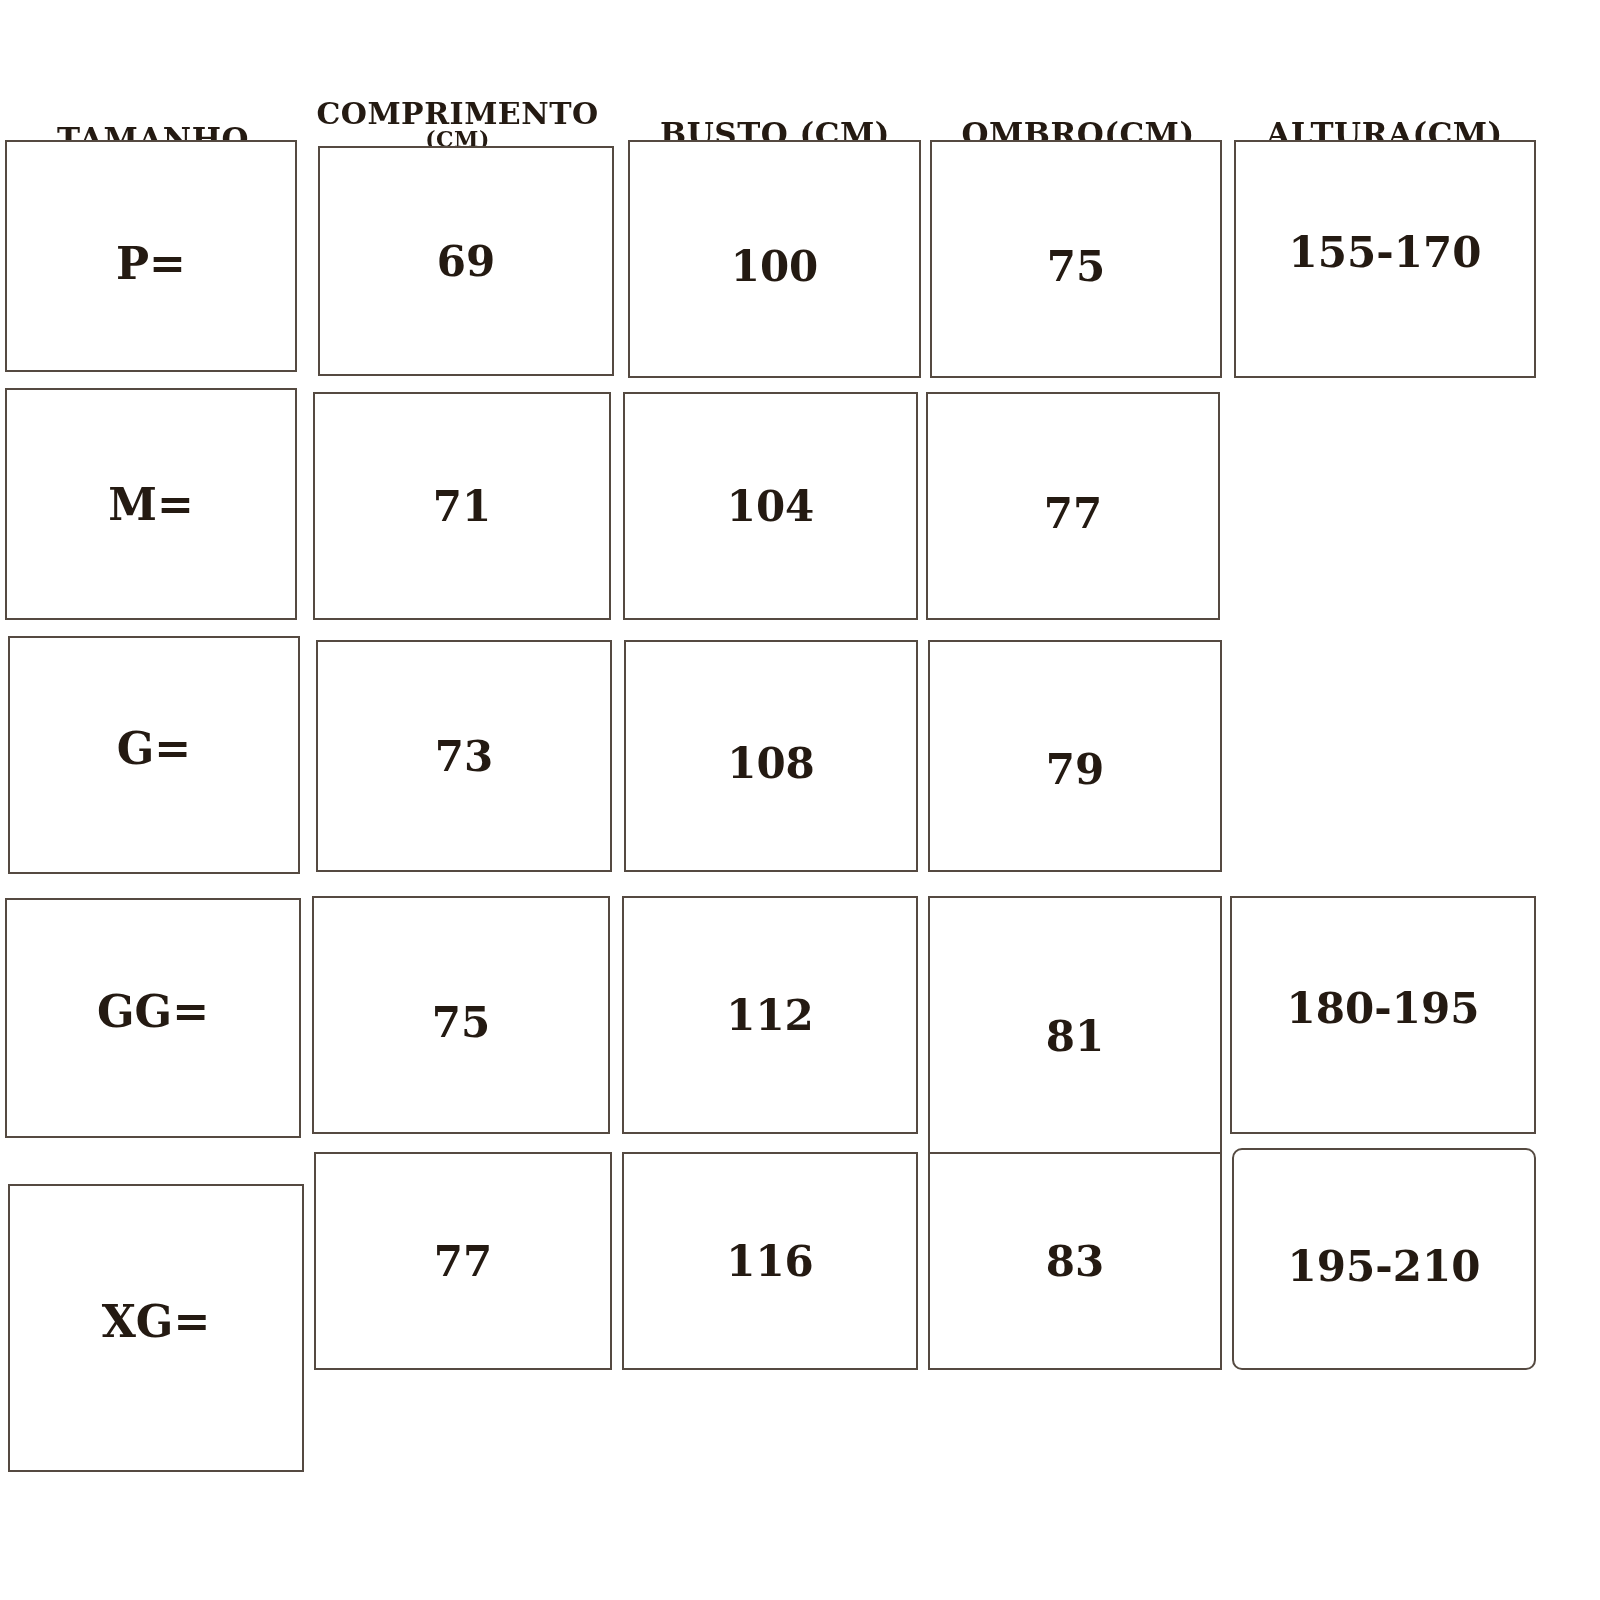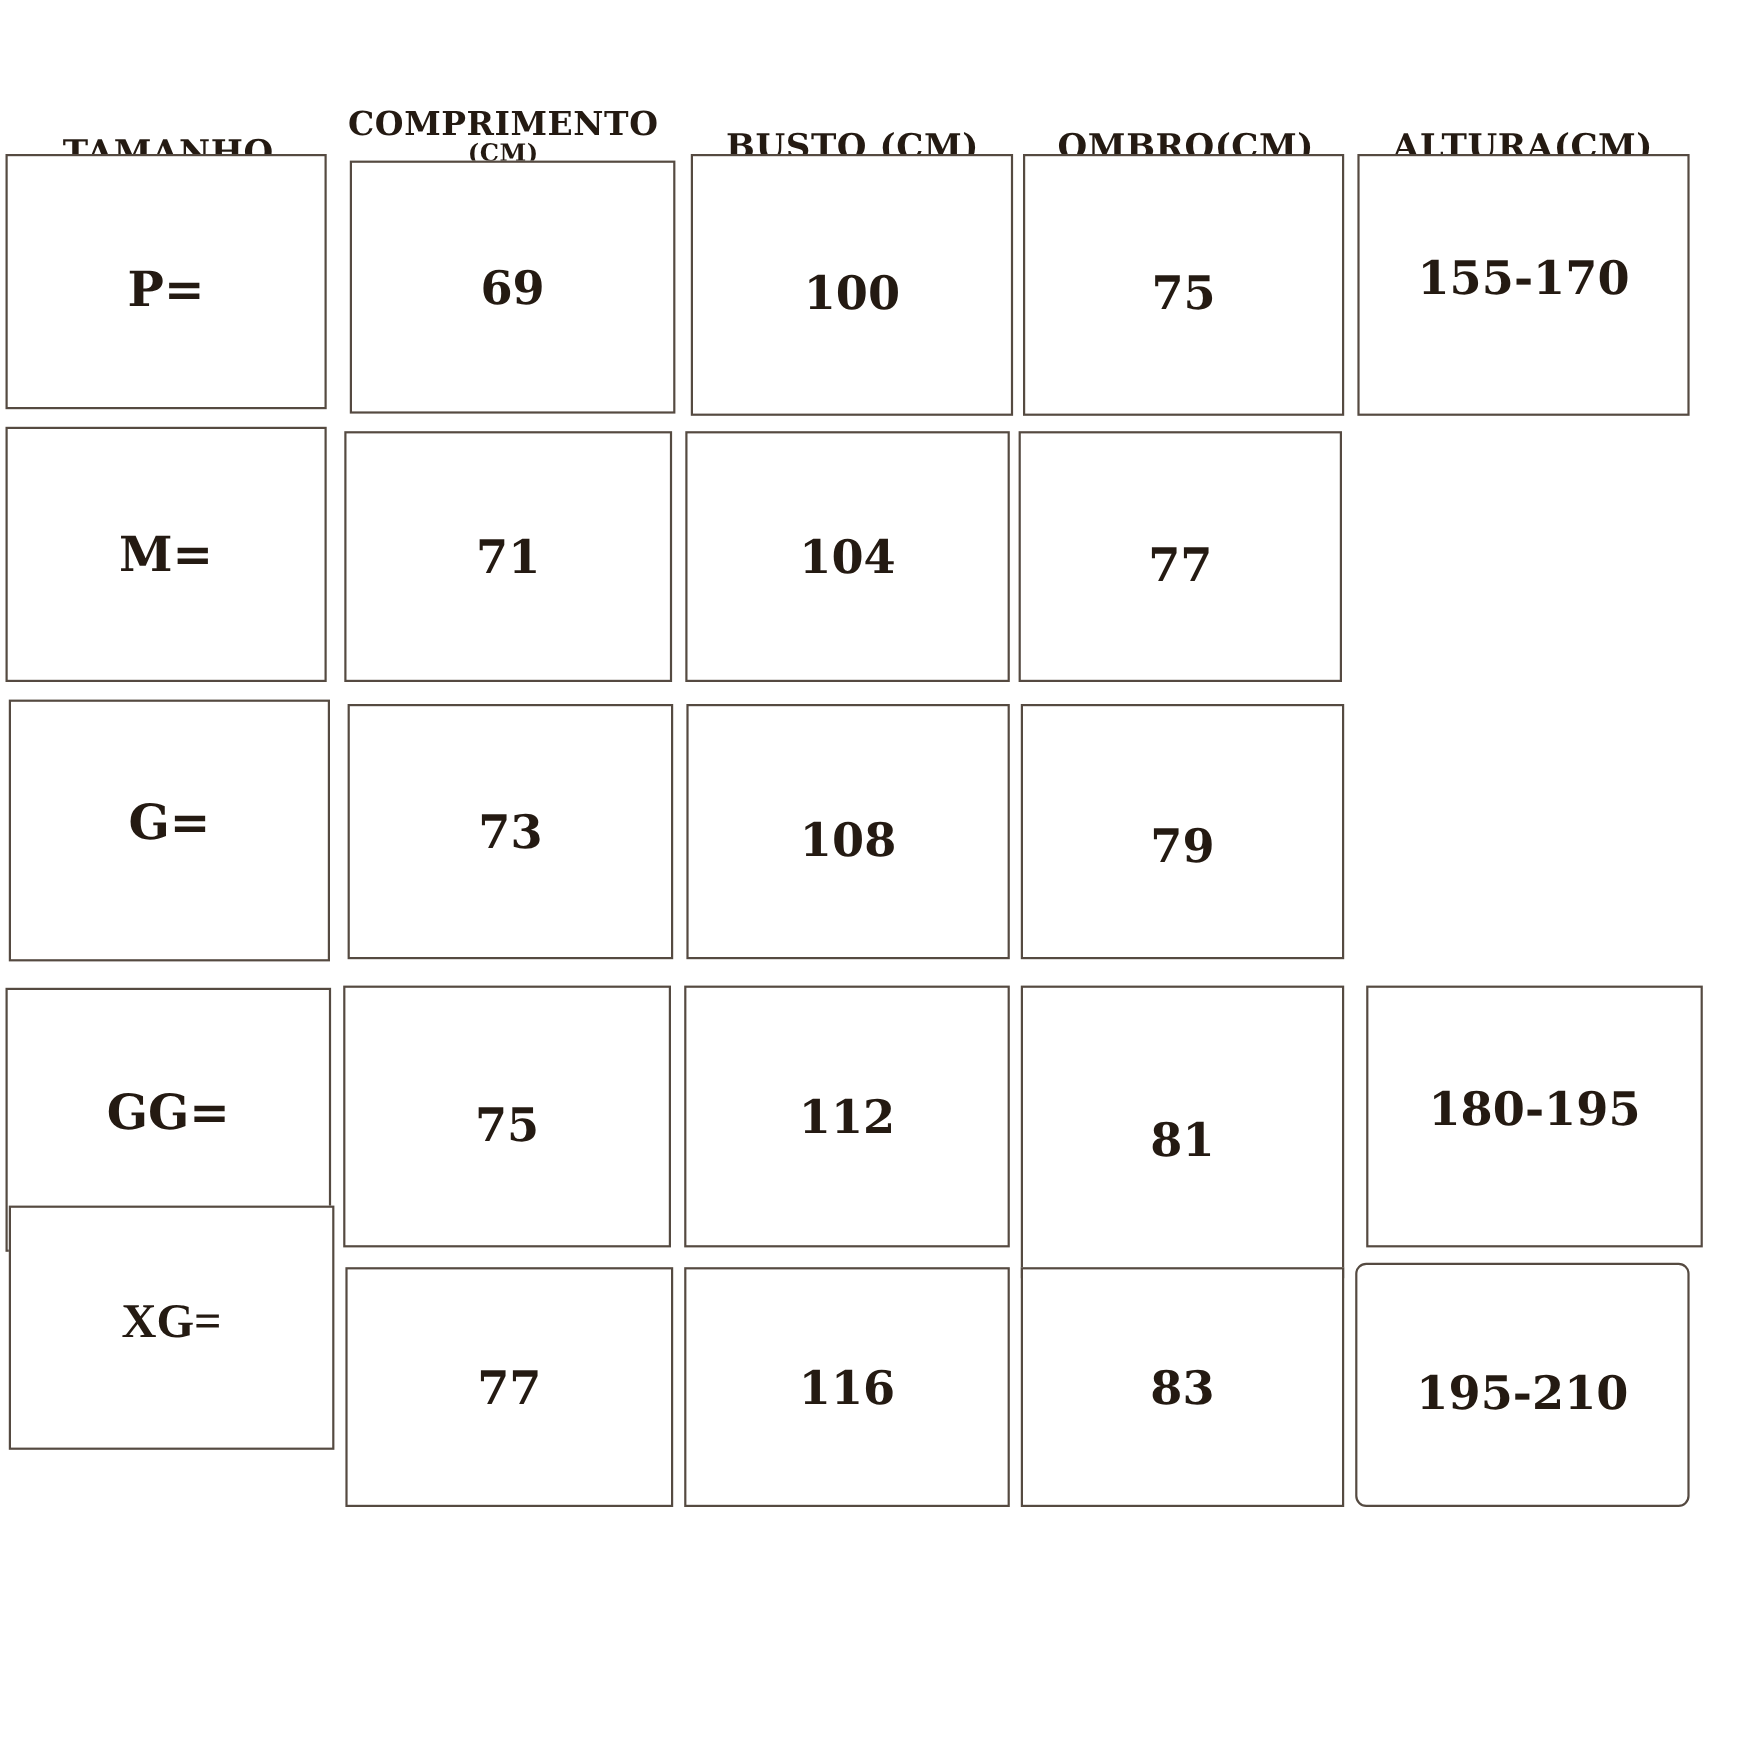--- a/index.html
+++ b/index.html
@@ -105,21 +105,21 @@
 
   <div class="cell size-label v-shift-up2" style="left:8px; top:636px; width:292px; height:238px;">G=</div>
   <div class="cell value" style="left:316px; top:640px; width:296px; height:232px;">73</div>
   <div class="cell value v-shift-dn2" style="left:624px; top:640px; width:294px; height:232px;">108</div>
   <div class="cell value v-shift-dn" style="left:928px; top:640px; width:294px; height:232px;">79</div>
 
   <div class="cell size-label v-shift-up2" style="left:5px; top:898px; width:296px; height:240px;">GG=</div>
   <div class="cell value v-shift-dn2" style="left:312px; top:896px; width:298px; height:238px;">75</div>
   <div class="cell value" style="left:622px; top:896px; width:296px; height:238px;">112</div>
   <div class="cell value v-shift-dn2" style="left:928px; top:896px; width:294px; height:266px;">81</div>
-  <div class="cell range v-shift-up2" style="left:1230px; top:896px; width:306px; height:238px;margin-left:12px;">180-195</div>
+  <div class="cell range v-shift-up2" style="left:1230px; top:896px; width:306px; height:238px;">180-195</div>
 
-  <div class="cell size-label v-shift-up2" style="left:8px; top:1096px; width:296px; height:222px;font-family:Liberation Serif, serif;">XG=</div>
+  <div class="cell size-label v-shift-up2" style="left:8px; top:1184px; width:296px; height:288px;">XG=</div>
   <div class="cell value" style="left:314px; top:1152px; width:298px; height:218px;">77</div>
   <div class="cell value" style="left:622px; top:1152px; width:296px; height:218px;">116</div>
   <div class="cell value" style="left:928px; top:1152px; width:294px; height:218px;">83</div>
   <div class="cell range v-shift-dn2" style="left:1232px; top:1148px; width:304px; height:222px;border-radius:10px;">195-210</div>
 
 </div>
 
 </body></html>

